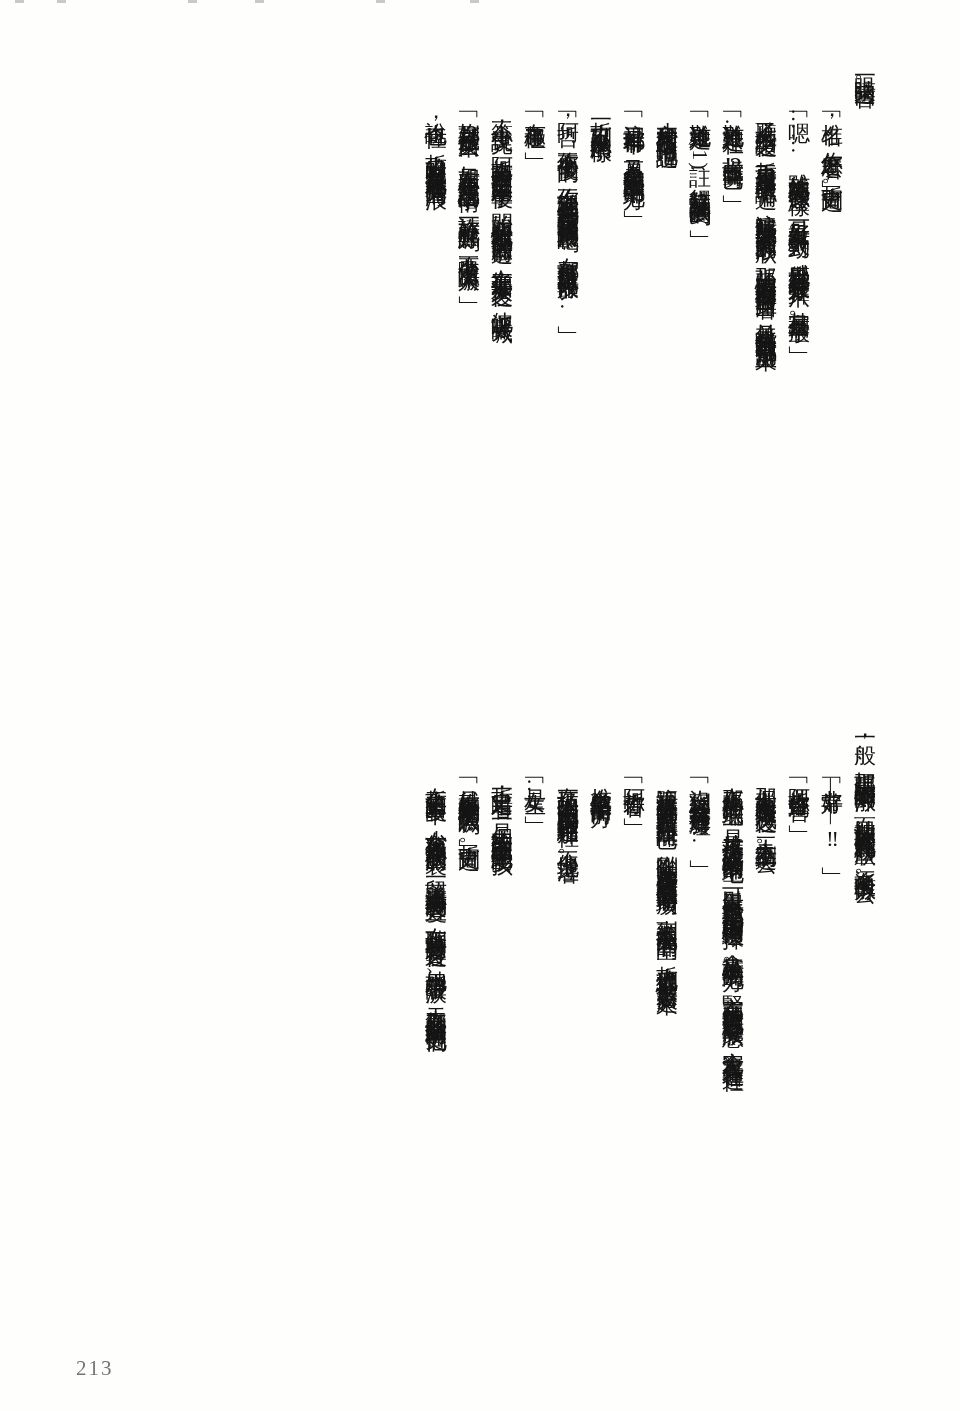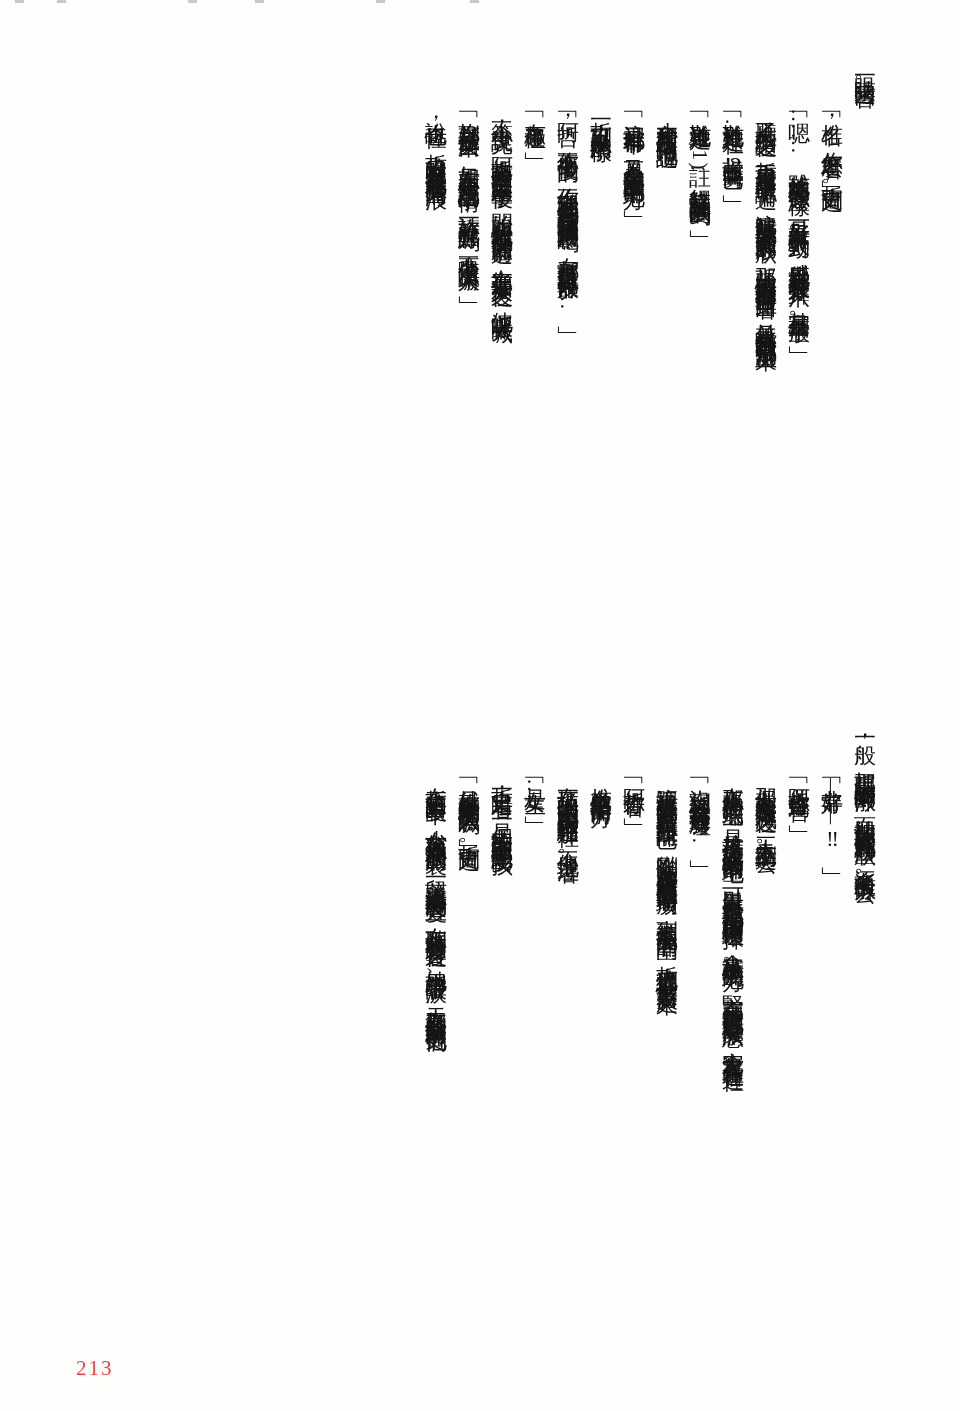--- a/index.html
+++ b/index.html
@@ -26,21 +26,21 @@
   .vband-top { top: 60px; }
   .vband-bottom { top: 726px; }
   .vband p { margin: 0; padding: 0; text-indent: 2em; }
   .vband p.cont { text-indent: 0; }
   .page-number {
     position: absolute;
     left: 76px;
     top: 1356px;
     font-size: 21px;
     letter-spacing: 2px;
-    color: #ef4444;
+    color: #737373;
   }
   .speck {
     position: absolute;
     top: 0;
     height: 3px;
     width: 9px;
     background: #c9c9c9;
   }
 </style>
 </head>

